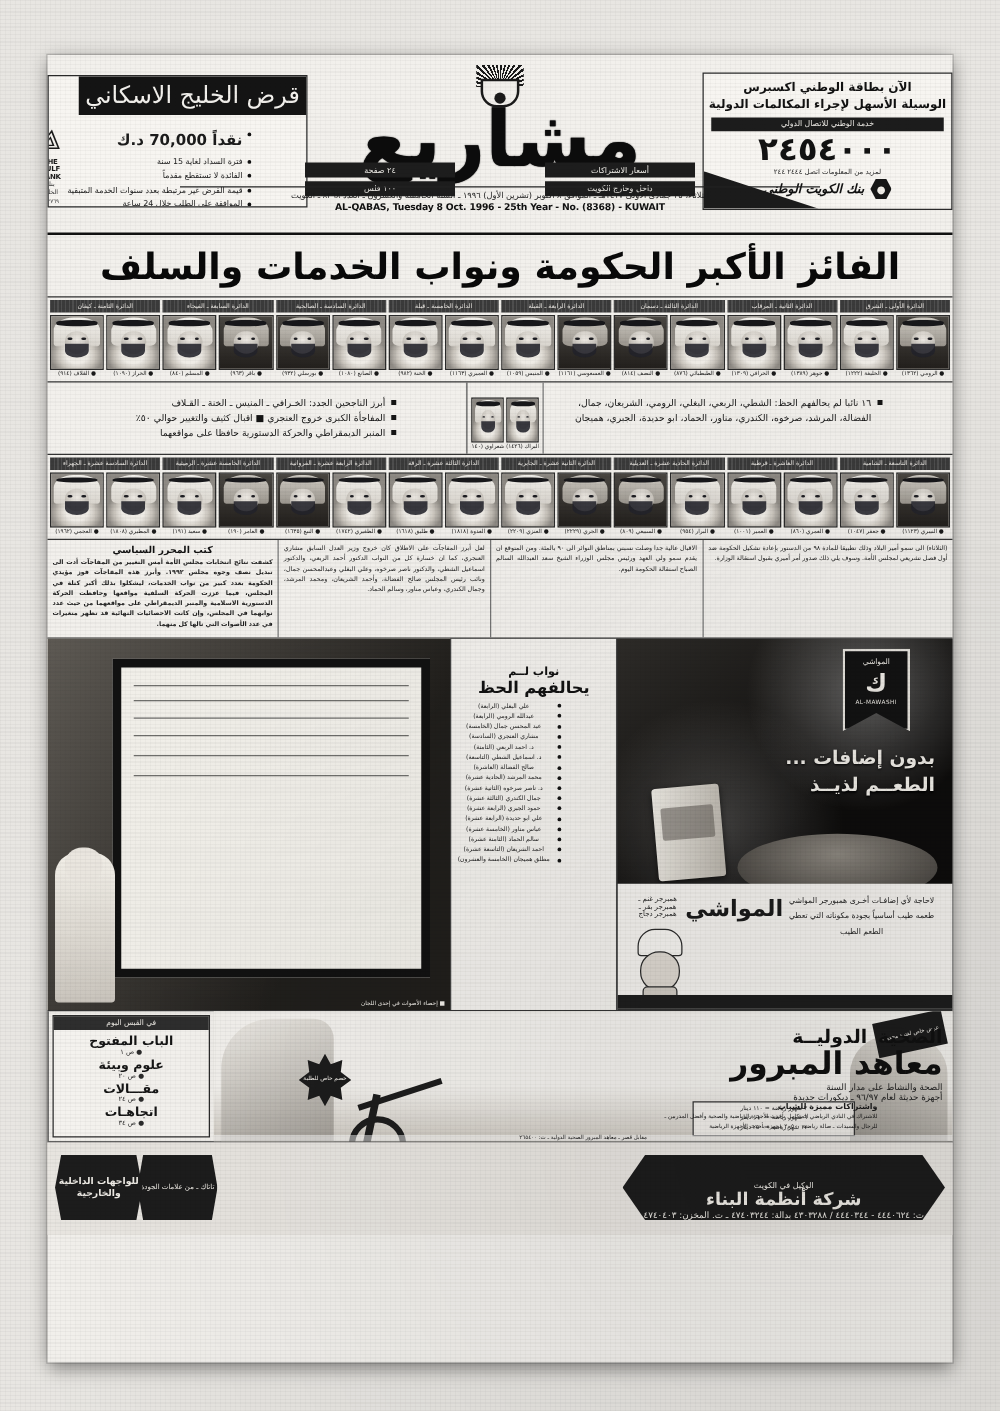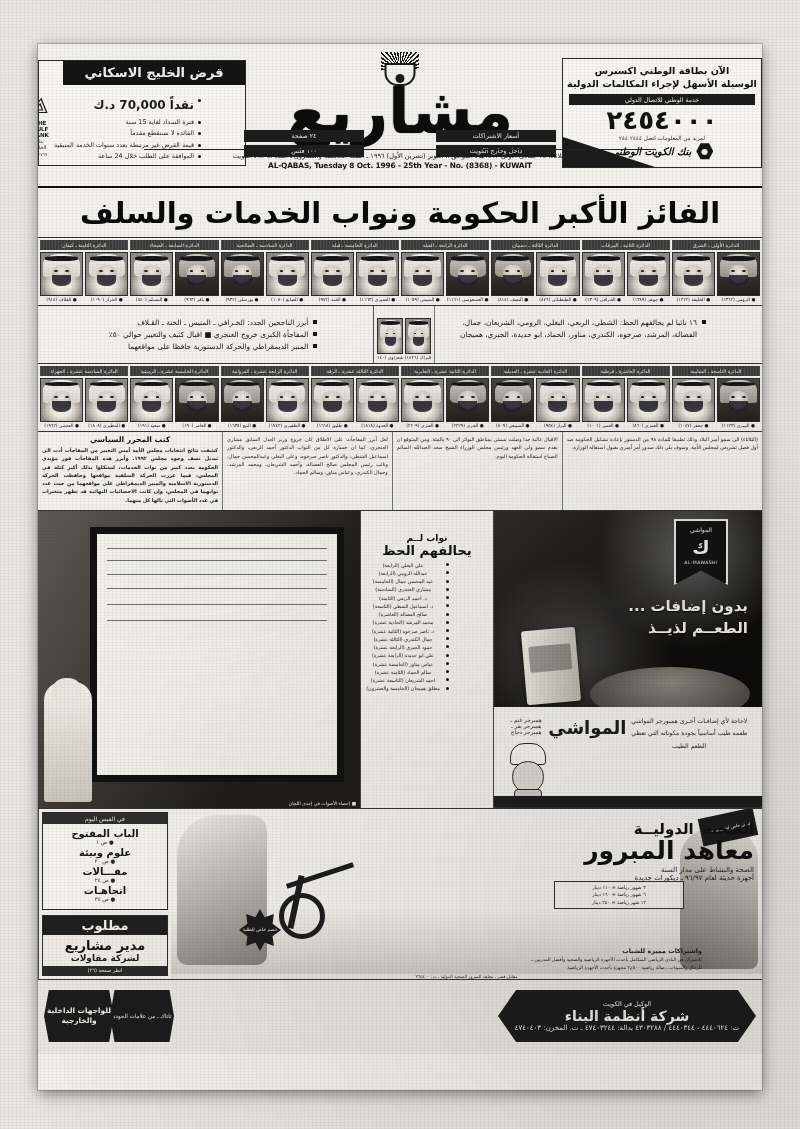--- a/index.html
+++ b/index.html
@@ -31,21 +31,21 @@
   }
 
   
   .masthead{position:relative;height:142px;border-bottom:2px solid #111;}
   .ad-left{
     position:absolute;left:0;top:16px;width:206px;height:104px;
     background:#f7f5f1;border:1px solid #2a2a2a;overflow:hidden;
   }
   .ad-left .bar{
     background:#141414;color:#f4f2ee;text-align:center;
-    font-size:13px;font-weight:bold;padding:4px 0 5px;letter-spacing:-.4px;margin-left:24px;
+    font-size:19px;font-weight:normal;padding:4px 0 5px;letter-spacing:-.4px;margin-left:24px;
   }
   .ad-left .body{display:flex;padding:4px 4px 0;gap:4px;}
   .ad-left .bullets{flex:1;font-size:6.4px;line-height:1.78;color:#1b1b1b;text-align:right;}
   .ad-left .bullets li{list-style:none;position:relative;padding-right:7px;white-space:nowrap;}
   .ad-left .bullets li:before{content:"";position:absolute;right:0;top:4px;width:3px;height:3px;background:#111;border-radius:50%;}
   .ad-left .amount{font-size:12px;font-weight:bold;}
   .ad-left .logo{width:56px;text-align:center;padding-top:6px;}
   .ad-left .logo .mark{font-size:22px;color:#1a1a1a;line-height:1;transform:skewX(-10deg);}
   .ad-left .logo .en{font-size:5.6px;font-weight:bold;letter-spacing:-.2px;margin-top:3px;color:#1a1a1a;}
   .ad-left .logo .ar{font-size:5px;color:#333;}
@@ -243,21 +243,21 @@
   .gym .tag{position:absolute;right:6px;top:4px;width:56px;height:28px;background:#1c1c1c;color:#f1eee8;font-size:4.4px;
     display:flex;align-items:center;justify-content:center;transform:rotate(-12deg);text-align:center;}
   .gym .foot{position:absolute;left:0;right:0;bottom:0;font-size:4.4px;color:#222;text-align:center;background:rgba(255,255,255,.5);}
 
   
   .bottom{display:flex;align-items:stretch;height:74px;background:#e9e6e1;}
   .bhalf{flex:1;position:relative;overflow:hidden;}
   .hex{background:#1c1c1c;color:#f1eee8;
     clip-path:polygon(7% 0,93% 0,100% 50%,93% 100%,7% 100%,0 50%);
     display:flex;align-items:center;justify-content:center;text-align:center;}
-  .bn1{position:absolute;right:6px;top:10px;width:258px;height:52px;}
+  .bn1{position:absolute;right:6px;top:10px;width:258px;height:52px;align-items:flex-end;}
   .bn1 .t{font-size:14px;font-weight:bold;letter-spacing:-.6px;}
   .bn1 .sm{font-size:6.4px;}
   .bn1 .tel{font-size:7px;letter-spacing:-.2px;}
   .bn2{position:absolute;left:72px;top:10px;width:64px;height:52px;}
   .bn3{position:absolute;left:6px;top:10px;width:70px;height:52px;}
   .bn3 .t{font-size:7.4px;font-weight:bold;line-height:1.4;}
   .bn4{position:absolute;right:6px;top:10px;width:70px;height:52px;}
   .bn5{position:absolute;left:6px;right:78px;top:10px;height:52px;background:#f3f1ec;border:2px solid #1c1c1c;
        display:flex;flex-direction:column;align-items:center;justify-content:center;}
   .bn5 .big{font-size:25px;font-weight:bold;color:#111;letter-spacing:8px;line-height:1;}
@@ -989,26 +989,20 @@
         <div class="it">
           <div class="nm">مقـــالات</div>
           <div class="pg">● ص ٢٤</div>
         </div>
         <div class="it">
           <div class="nm">اتجاهـات</div>
           <div class="pg">● ص ٣٤</div>
         </div>
       </div>
 
-      <div class="wanted">
-        <div class="t1">مطلوب</div>
-        <div class="t2">مدير مشاريع</div>
-        <div class="t3">لشركة مقاولات</div>
-        <div class="t4">انظر صفحة (٢٦)</div>
-      </div>
     </div>
   </div>
 
   <div class="bottom">
     <div class="bhalf">
       <div class="hex bn1">
         <div>
           <div class="sm">الوكيل في الكويت</div>
           <div class="t">شركة أنظمة البناء</div>
           <div class="tel">ت: ٤٤٤٠٦٢٤ - ٤٤٤٠٣٤٤ / ٤٣٠٣٢٨٨  بدالة: ٤٧٤٠٣٢٤٤ ـ ت. المخزن: ٤٧٤٠٤٠٣</div>

